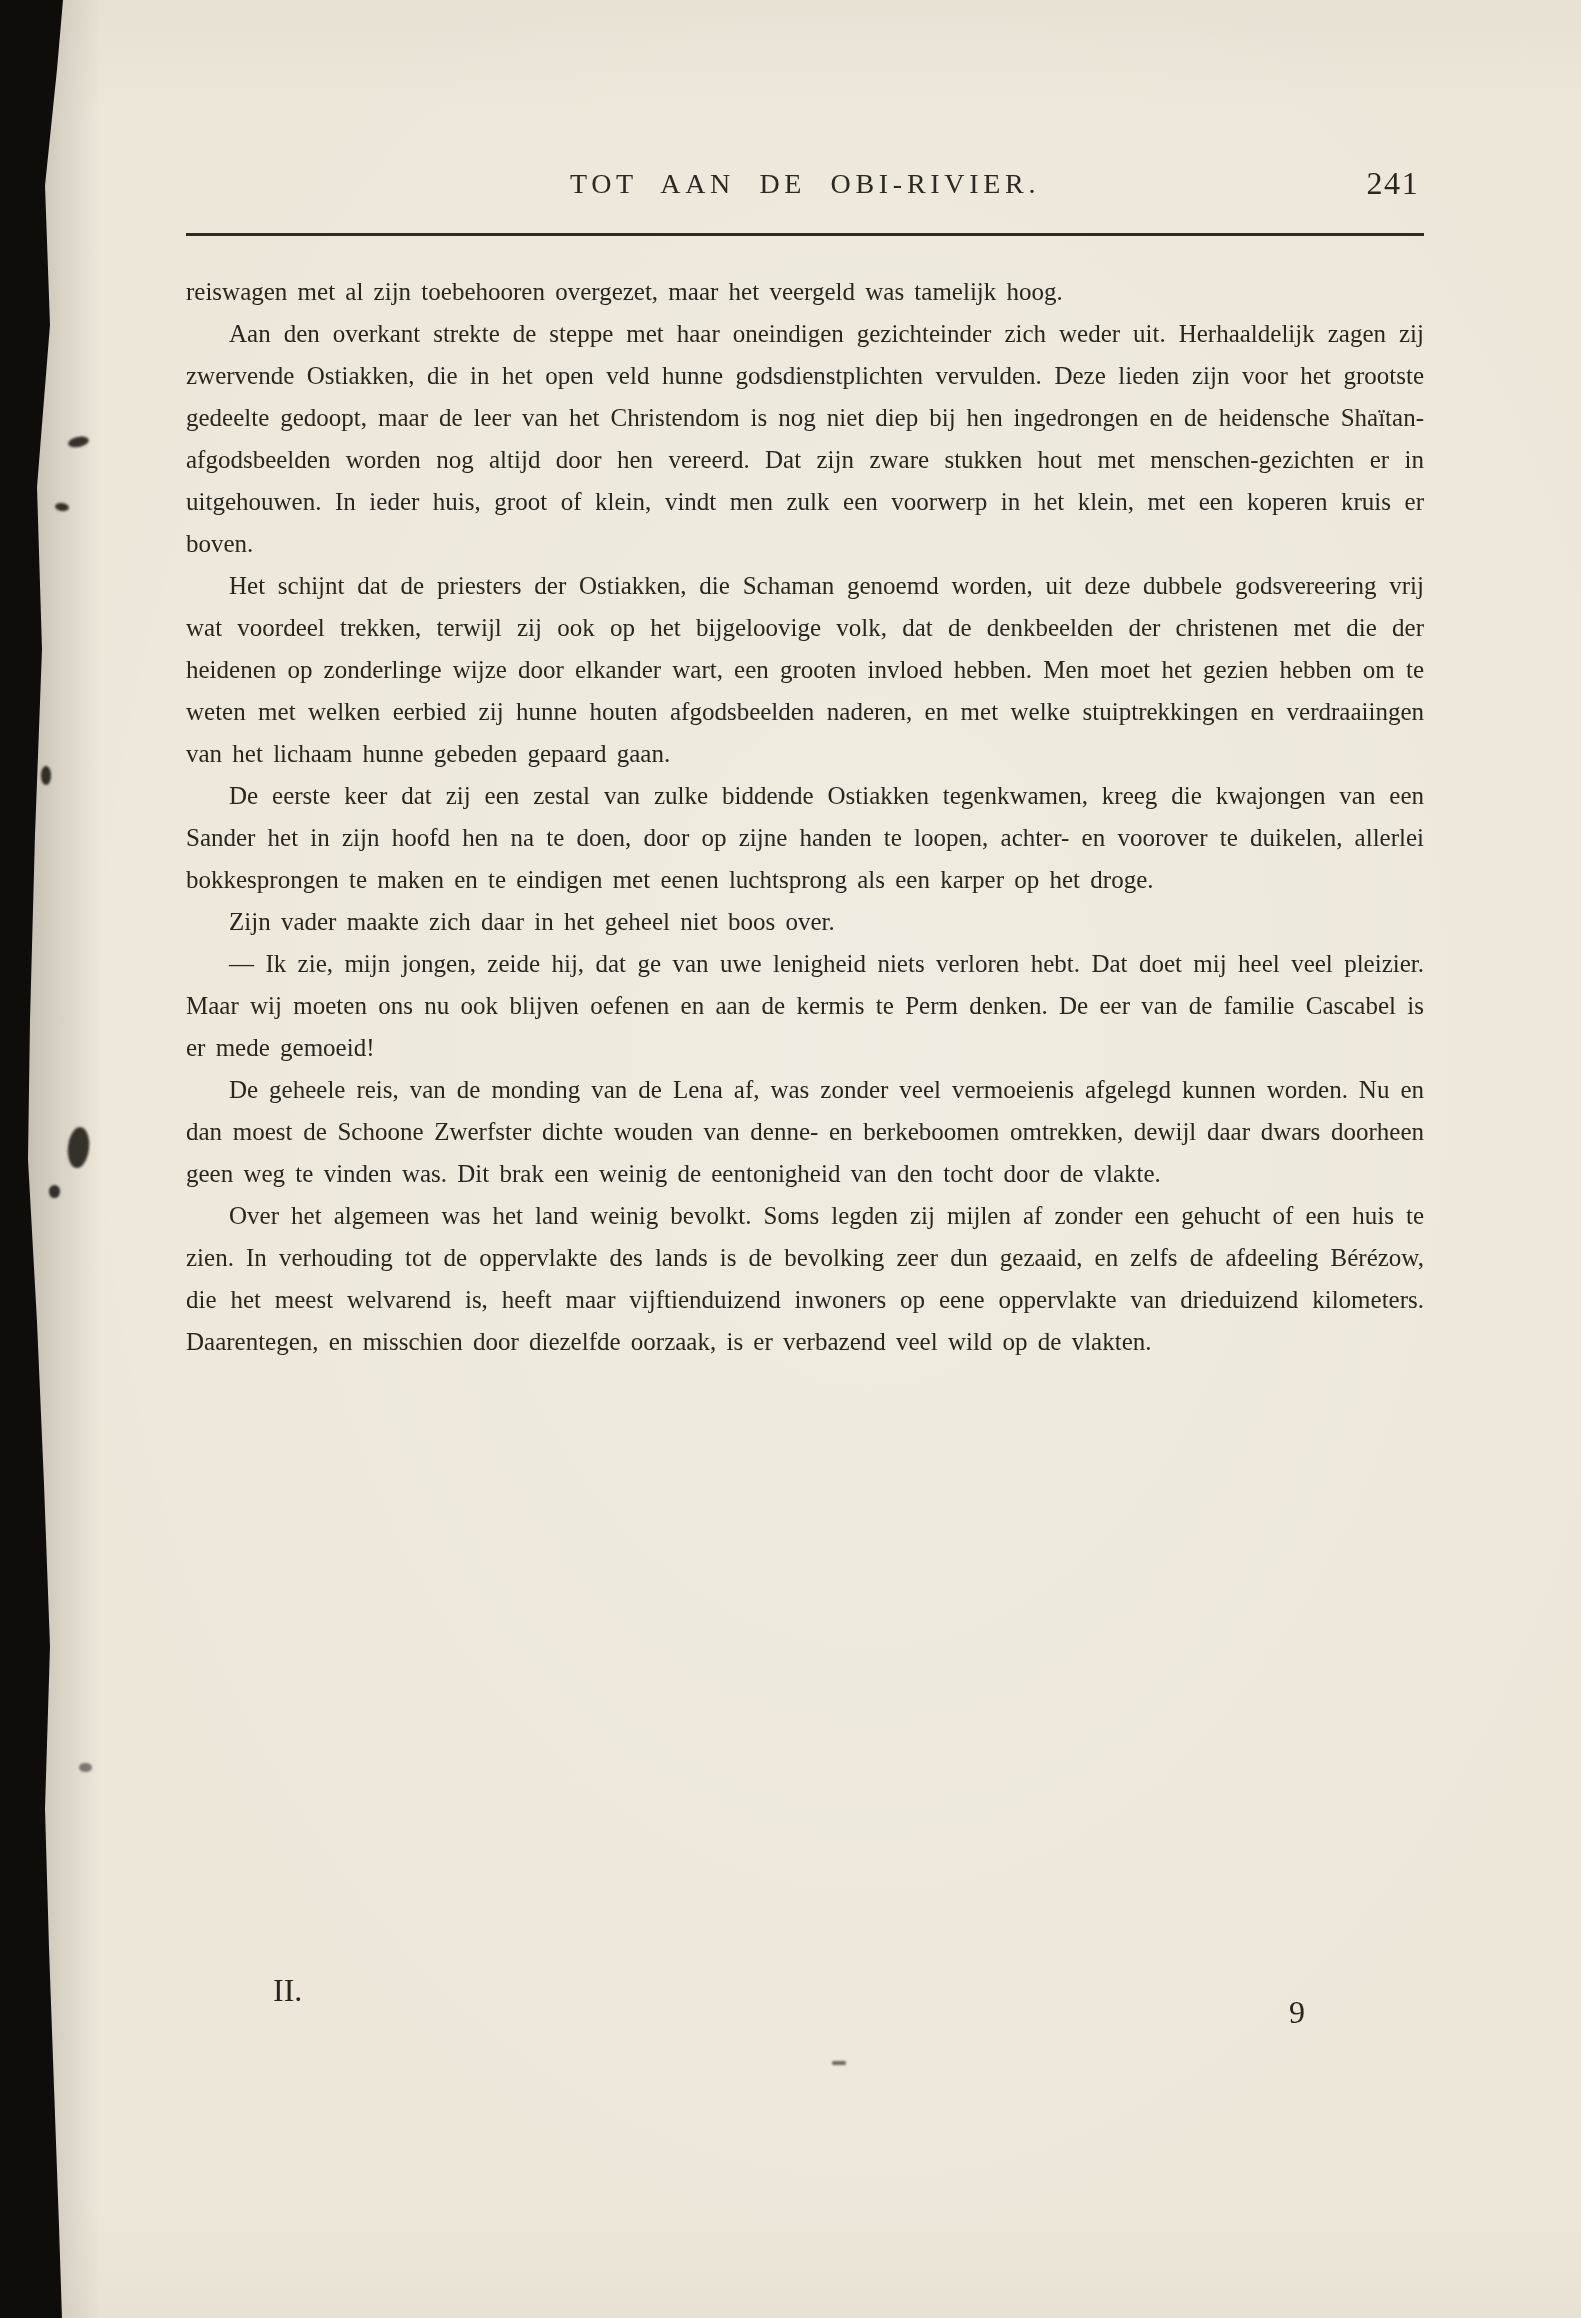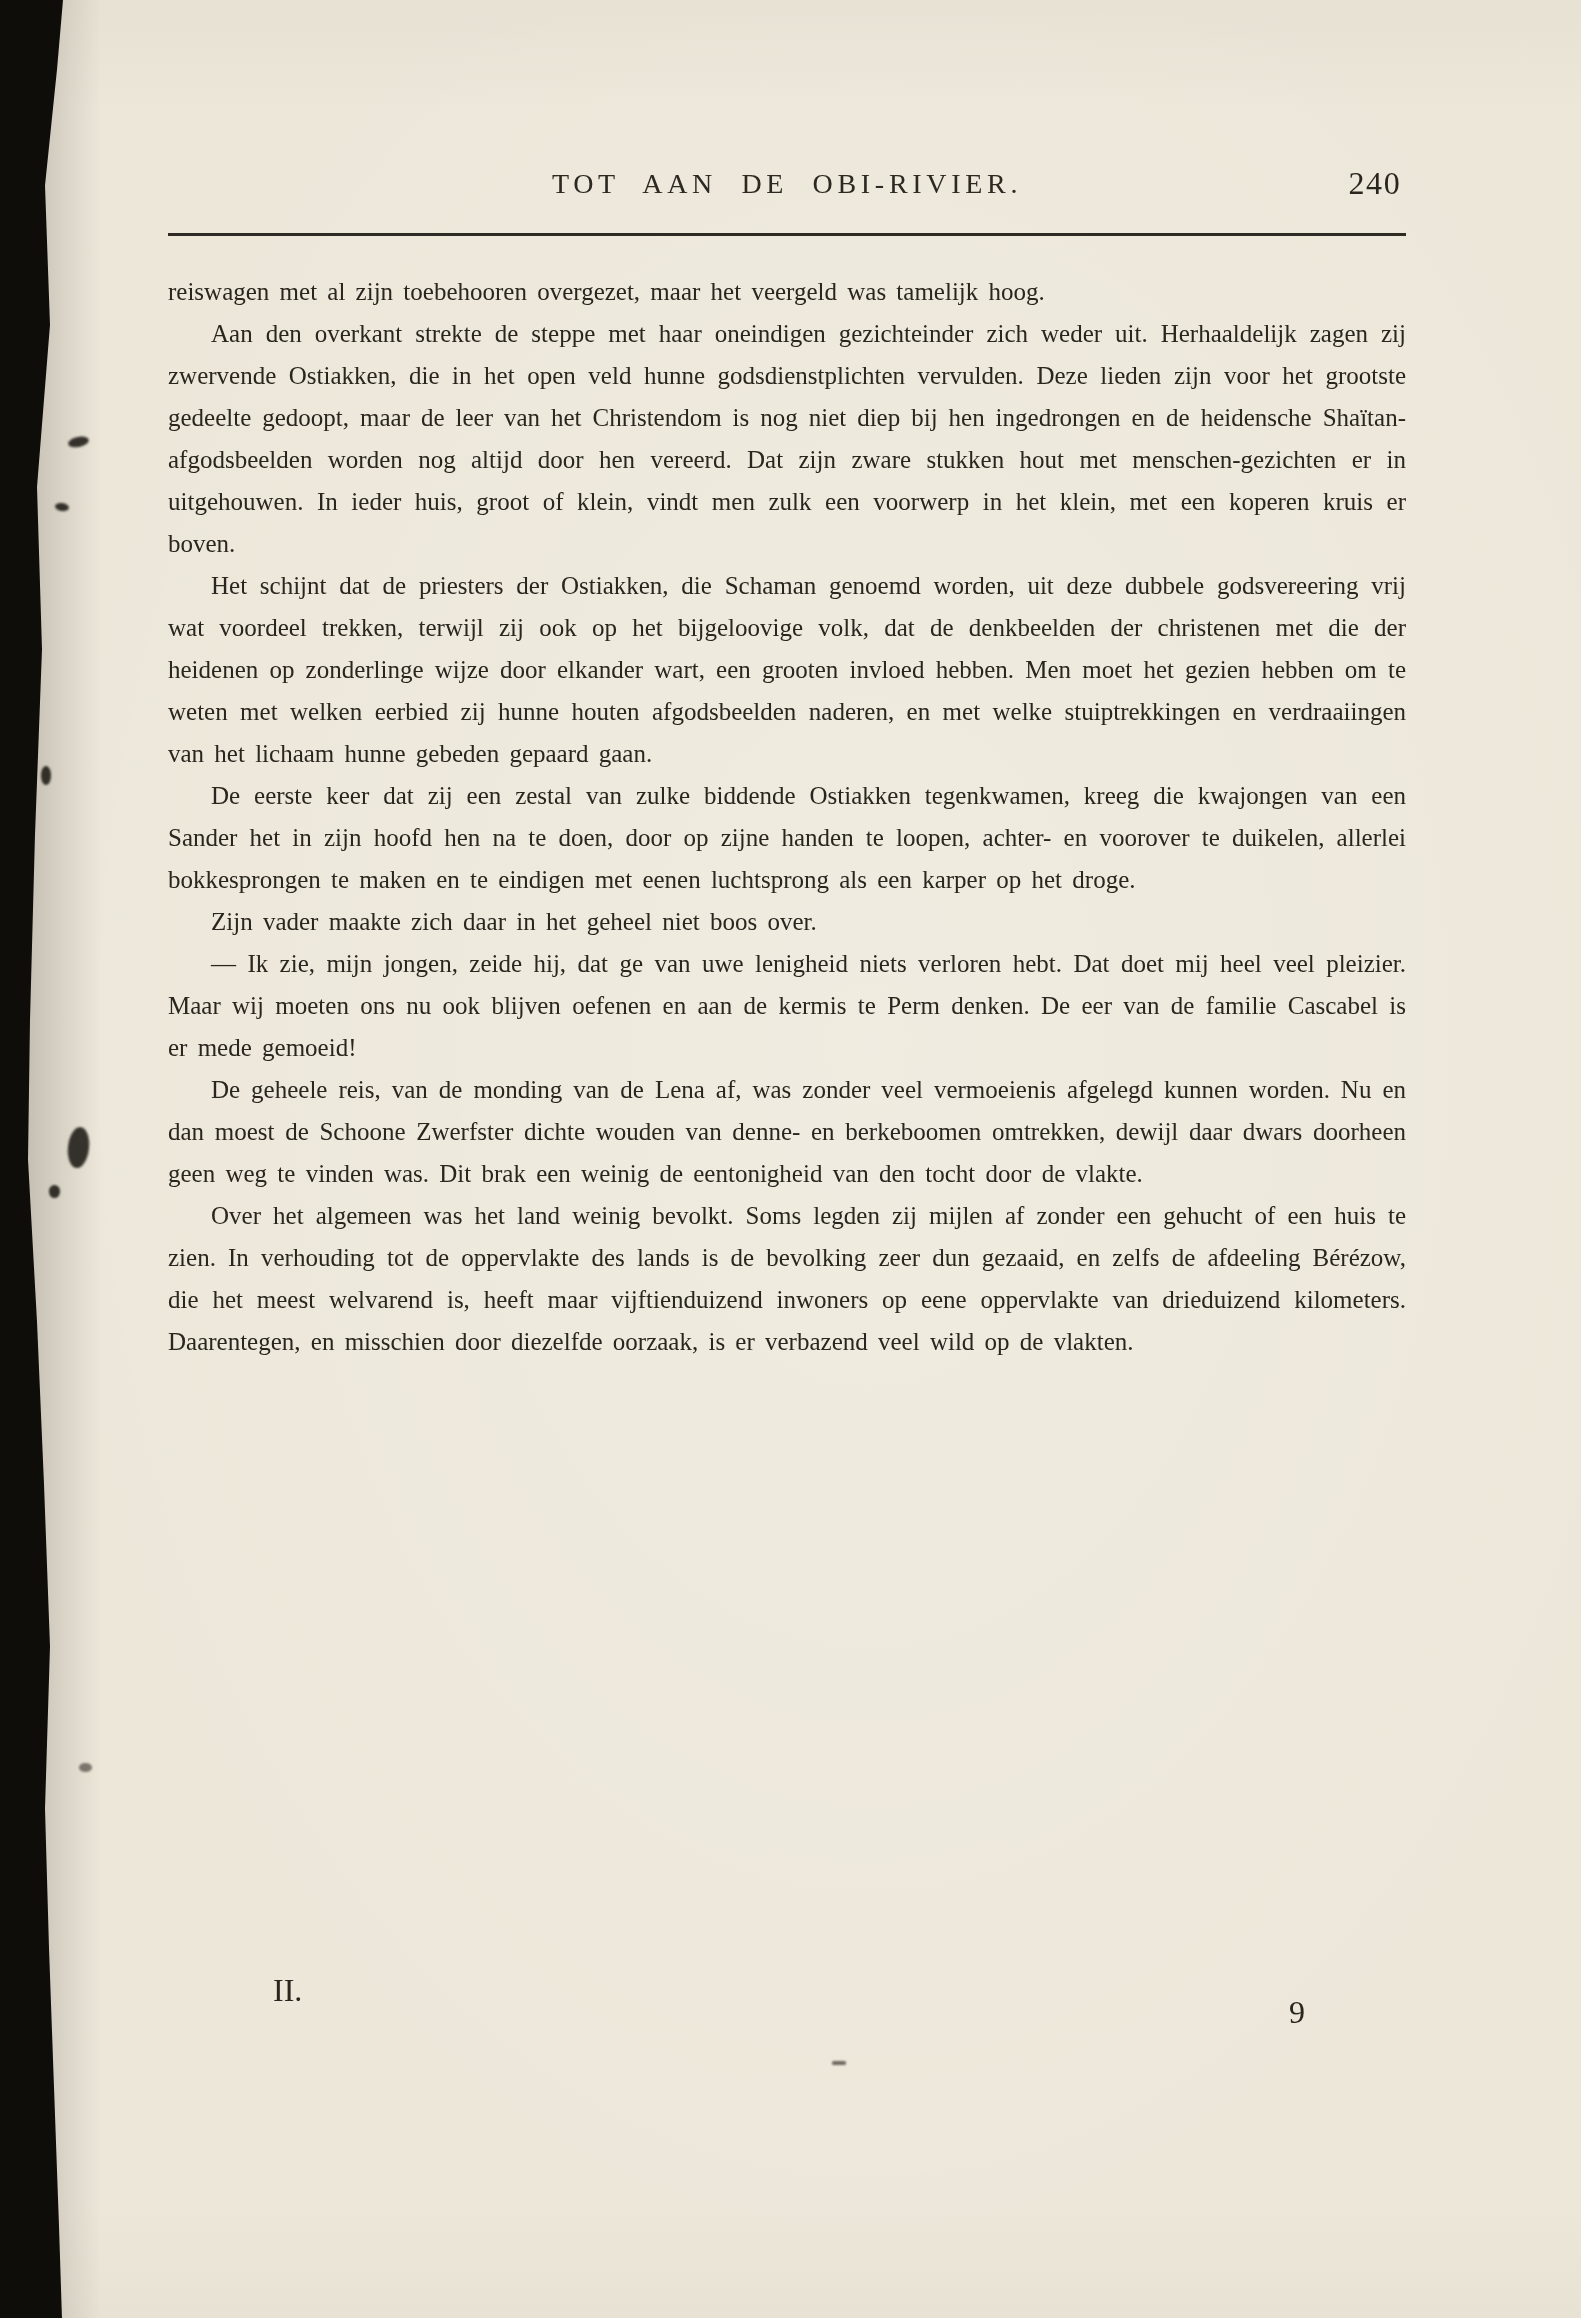--- a/index.html
+++ b/index.html
@@ -33,21 +33,21 @@
   .sp1 { left: 68px;  top: 437px;  width: 20.6px; height: 10.3px; transform: rotate(-12deg); }
   .sp2 { left: 55px;  top: 503px;  width: 13.5px; height: 8px; transform: rotate(8deg); }
   .sp3 { left: 41px;  top: 766px;  width: 9.5px; height: 19px; }
   .sp4 { left: 68px;  top: 1127px; width: 20.6px; height: 41px; transform: rotate(6deg); }
   .sp5 { left: 49px;  top: 1185px; width: 11px; height: 12.7px; }
   .sp6 { left: 79px; top: 1763px; width: 12.7px; height: 8.7px; opacity: .6; }
   .sp7 { left: 832px; top: 2061px; width: 14.2px; height: 4px; opacity: .7; border-radius: 1.6px; }
 
   .content {
     position: absolute;
-    left: 168px; top: 168px;
+    left: 186px; top: 168px;
     width: 1238px;
   }
   .header {
     position: relative;
     height: 41px;
   }
   .running-title {
     display: block;
     text-align: center;
     font-size: 28px;
@@ -97,21 +97,21 @@
   <div class="speck sp3"></div>
   <div class="speck sp4"></div>
   <div class="speck sp5"></div>
   <div class="speck sp6"></div>
   <div class="speck sp7"></div>
 
   <div class="content">
 
     <div class="header">
       <span class="running-title">TOT AAN DE OBI-RIVIER.</span>
-      <span class="page-number">240</span>
+      <span class="page-number">241</span>
     </div>
 
     <div class="rule"></div>
 
     <div class="body">
 
       <p><span>reiswagen met al zijn toebehooren overgezet, maar het veergeld was tamelijk hoog.</span></p>
 
       <p class="indent"><span>Aan den overkant strekte de steppe met haar oneindigen gezichteinder zich weder uit. Herhaaldelijk zagen zij zwervende Ostiakken, die in het open veld hunne godsdienstplichten vervulden. Deze lieden zijn voor het grootste gedeelte gedoopt, maar de leer van het Christendom is nog niet diep bij hen ingedrongen en de heidensche Shaïtan-afgodsbeelden worden nog altijd door hen vereerd. Dat zijn zware stukken hout met menschen-gezichten er in uitgehouwen. In ieder huis, groot of klein, vindt men zulk een voorwerp in het klein, met een koperen kruis er boven.</span></p>
 

